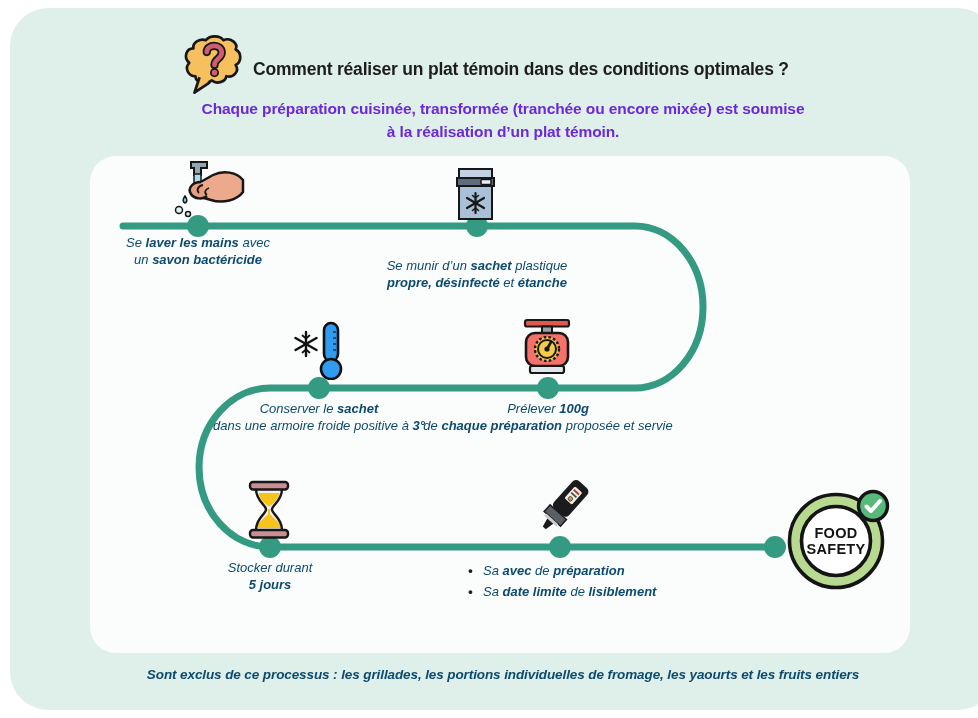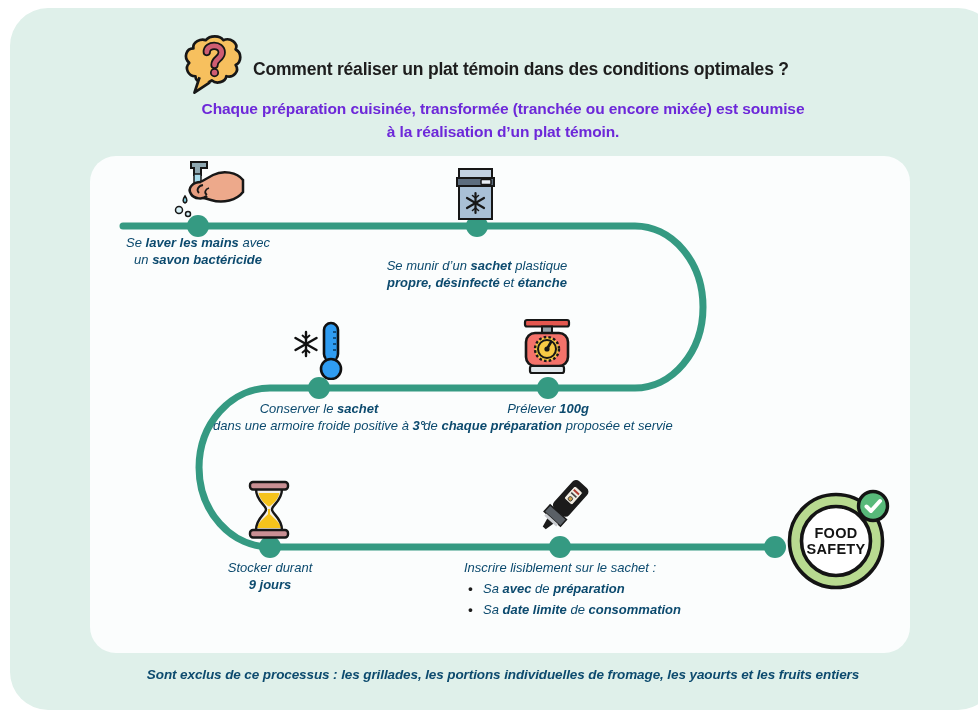--- a/index.html
+++ b/index.html
@@ -141,39 +141,38 @@
         <path d="M10 9 C10 21 20 25 20 29.5 C20 34 10 38 10 50 L36 50 C36 38 26 34 26 29.5 C26 25 36 21 36 9 Z" fill="#f3efeb"></path>
         <path d="M12.5 13 H33.5 C32 20 26.5 24.5 23 26.5 C19.5 24.5 14 20 12.5 13 Z" fill="#f6c31c"></path>
         <path d="M23 33 C26 37 33.5 41 35 48 H11 C12.5 41 20 37 23 33 Z" fill="#f6c31c"></path>
         <line x1="23" y1="29" x2="23" y2="46" stroke="#f6c31c" stroke-width="2"></line>
         <path d="M10 9 C10 21 20 25 20 29.5 C20 34 10 38 10 50 M36 50 C36 38 26 34 26 29.5 C26 25 36 21 36 9" fill="none" stroke="#171717" stroke-width="2.4"></path>
         <rect x="4" y="2" width="38" height="7.5" rx="3" fill="#c98f93" stroke="#171717" stroke-width="2.4"></rect>
         <rect x="4" y="50" width="38" height="7.5" rx="3" fill="#c98f93" stroke="#171717" stroke-width="2.4"></rect>
       </svg>
       <div class="caption" style="left:100px;top:403px;width:160px;">
           <div><span>Stocker durant</span></div>
-          <div><span class="b">9 jours</span></div>
+          <div><span class="b">5 jours</span></div>
         </div>
 
       <svg class="step-icon" style="left:441px;top:321px;width:64px;height:64px;" viewBox="0 0 64 64">
         <g transform="rotate(42 32 30)">
           <rect x="22" y="0" width="20" height="37" rx="5" fill="#1b1b1b"></rect>
           <rect x="26.5" y="6" width="11" height="17" rx="2" fill="#f1ece2" stroke="#171717"></rect>
           <rect x="28.5" y="9" width="7" height="2" fill="#b03a30"></rect>
           <rect x="28.5" y="13" width="7" height="1.6" fill="#444444"></rect>
           <circle cx="32" cy="19" r="2.2" fill="#cfa152" stroke="#333333" stroke-width="0.8"></circle>
           <rect x="21" y="37" width="22" height="9" fill="#5a6066" stroke="#1b1b1b" stroke-width="1.5"></rect>
           <rect x="24" y="46" width="16" height="3" fill="#c9ccd0"></rect>
           <path d="M28 49 h8 l-2 9 h-4 z" fill="#1b1b1b"></path>
         </g>
       </svg>
       <div class="caption left" style="left:374px;top:403px;width:300px;">
-          <div><span>Inscrire lisiblement sur le sachet :</span></div>
           <div class="bullet-line"><span>Sa </span><span class="b">avec</span><span> de </span><span class="b">préparation</span></div>
-          <div class="bullet-line"><span>Sa </span><span class="b">date limite</span><span> de </span><span class="b">consommation</span></div>
+          <div class="bullet-line"><span>Sa </span><span class="b">date limite</span><span> de </span><span class="b">lisiblement</span></div>
         </div>
 
       <svg class="step-icon" style="left:696px;top:331px;width:104px;height:104px;" viewBox="0 0 104 104">
         <circle cx="50" cy="54" r="46.5" fill="#b8da90" stroke="#141414" stroke-width="3.6"></circle>
         <circle cx="50" cy="54" r="34.5" fill="#ffffff" stroke="#141414" stroke-width="3.6"></circle>
         <text class="badge-t" x="50" y="51">FOOD</text>
         <text class="badge-t" x="50" y="67">SAFETY</text>
         <g>
           <circle cx="87" cy="19" r="14.5" fill="#58b97a" stroke="#141414" stroke-width="3.4"></circle>
           <path d="M80.5 19.5 l4.5 4.5 l9 -10" fill="none" stroke="#ffffff" stroke-width="4" stroke-linecap="round" stroke-linejoin="round"></path>

